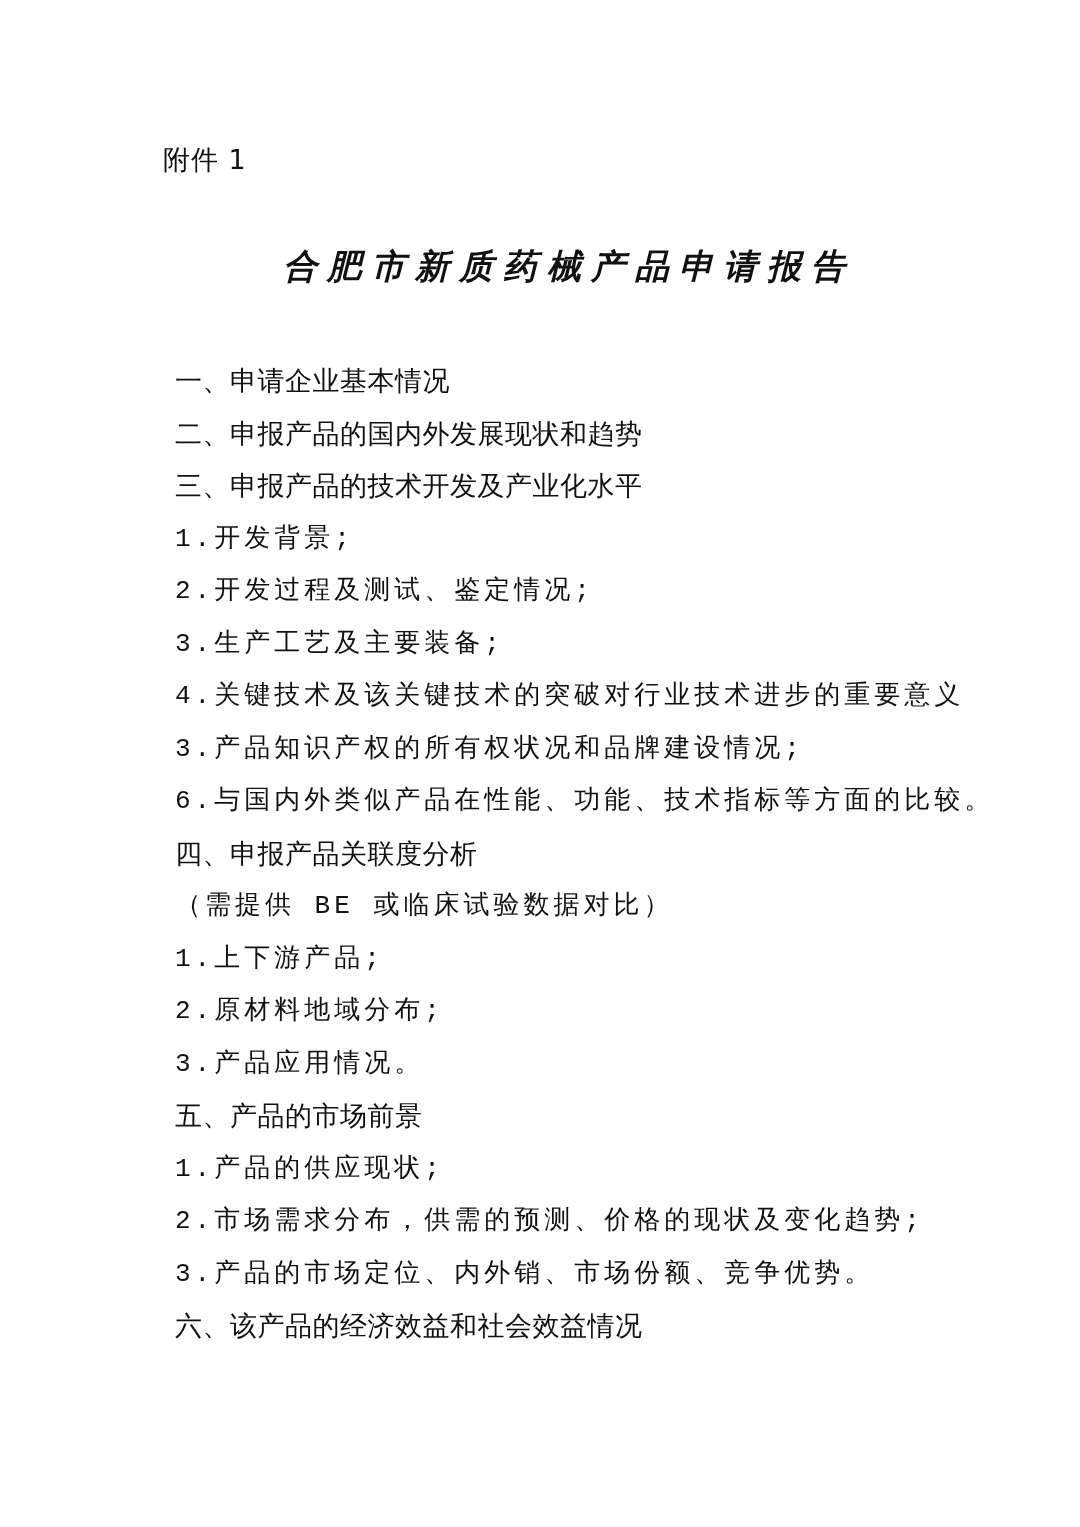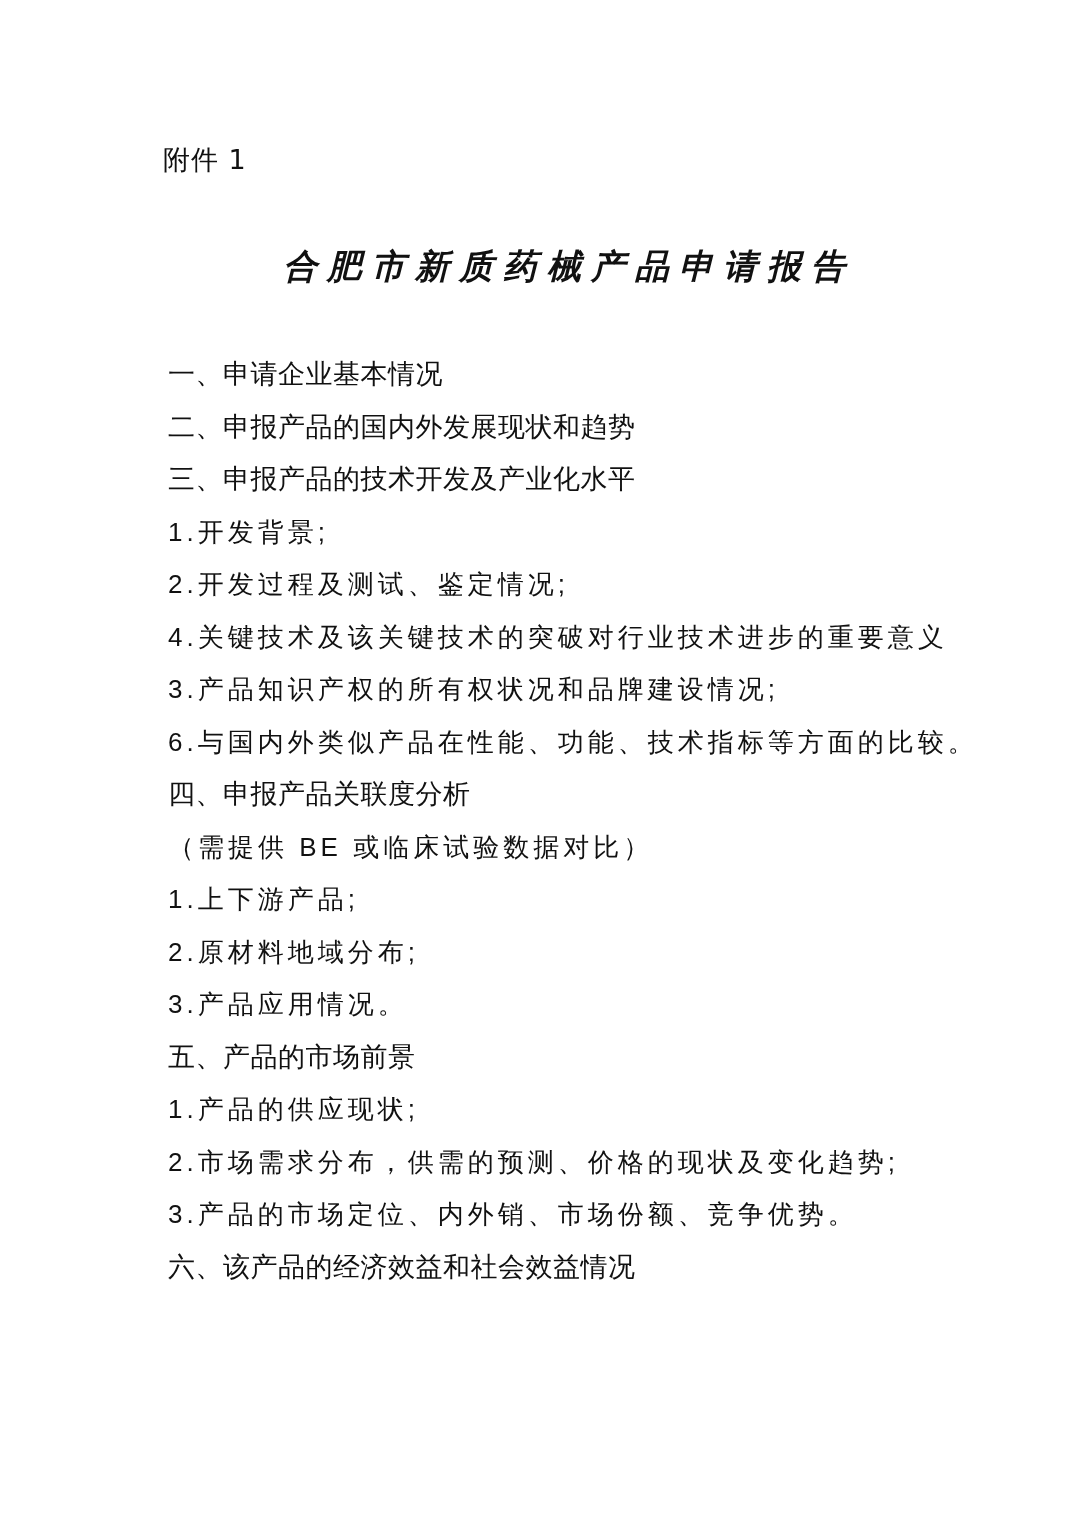--- a/index.html
+++ b/index.html
@@ -42,53 +42,54 @@
       letter-spacing: 10px;
       font-style: italic;
       font-weight: bold;
       padding-left: 29px;
     }
     .outline {
       position: absolute;
       left: 163px;
       top: 343px;
       width: 780px;
-      margin: 5px;
+      margin: 12px;
       padding: 0;
       list-style: none;
     }
     .line {
       height: 52.5px;
       line-height: 52.5px;
       white-space: nowrap;
       font-size: 26px;
     }
     .line.heading {
       font-family: "DejaVu Sans", "Liberation Sans", sans-serif;
       font-size: 27px;
       letter-spacing: 0.5px;
     }
     .line.item {
-      font-family: Liberation Sans, sans-serif;
+      font-family: Liberation Mono, monospace;
       letter-spacing: 4px;
     }
   </style>
 </head>
 <body>
 
 <div class="page">
   <div class="attachment-label">附件 1</div>
   <div class="doc-title">合肥市新质药械产品申请报告</div>
 
   <ul class="outline">
     <li class="line heading">一、申请企业基本情况</li>
     <li class="line heading">二、申报产品的国内外发展现状和趋势</li>
     <li class="line heading">三、申报产品的技术开发及产业化水平</li>
     <li class="line item">1.开发背景;</li>
     <li class="line item">2.开发过程及测试、鉴定情况;</li>
+    <li class="line item">3.生产工艺及主要装备;</li>
     <li class="line item">4.关键技术及该关键技术的突破对行业技术进步的重要意义</li>
     <li class="line item">3.产品知识产权的所有权状况和品牌建设情况;</li>
     <li class="line item">6.与国内外类似产品在性能、功能、技术指标等方面的比较。</li>
     <li class="line heading">四、申报产品关联度分析</li>
     <li class="line item">（需提供 BE 或临床试验数据对比）</li>
     <li class="line item">1.上下游产品;</li>
     <li class="line item">2.原材料地域分布;</li>
     <li class="line item">3.产品应用情况。</li>
     <li class="line heading">五、产品的市场前景</li>
     <li class="line item">1.产品的供应现状;</li>

